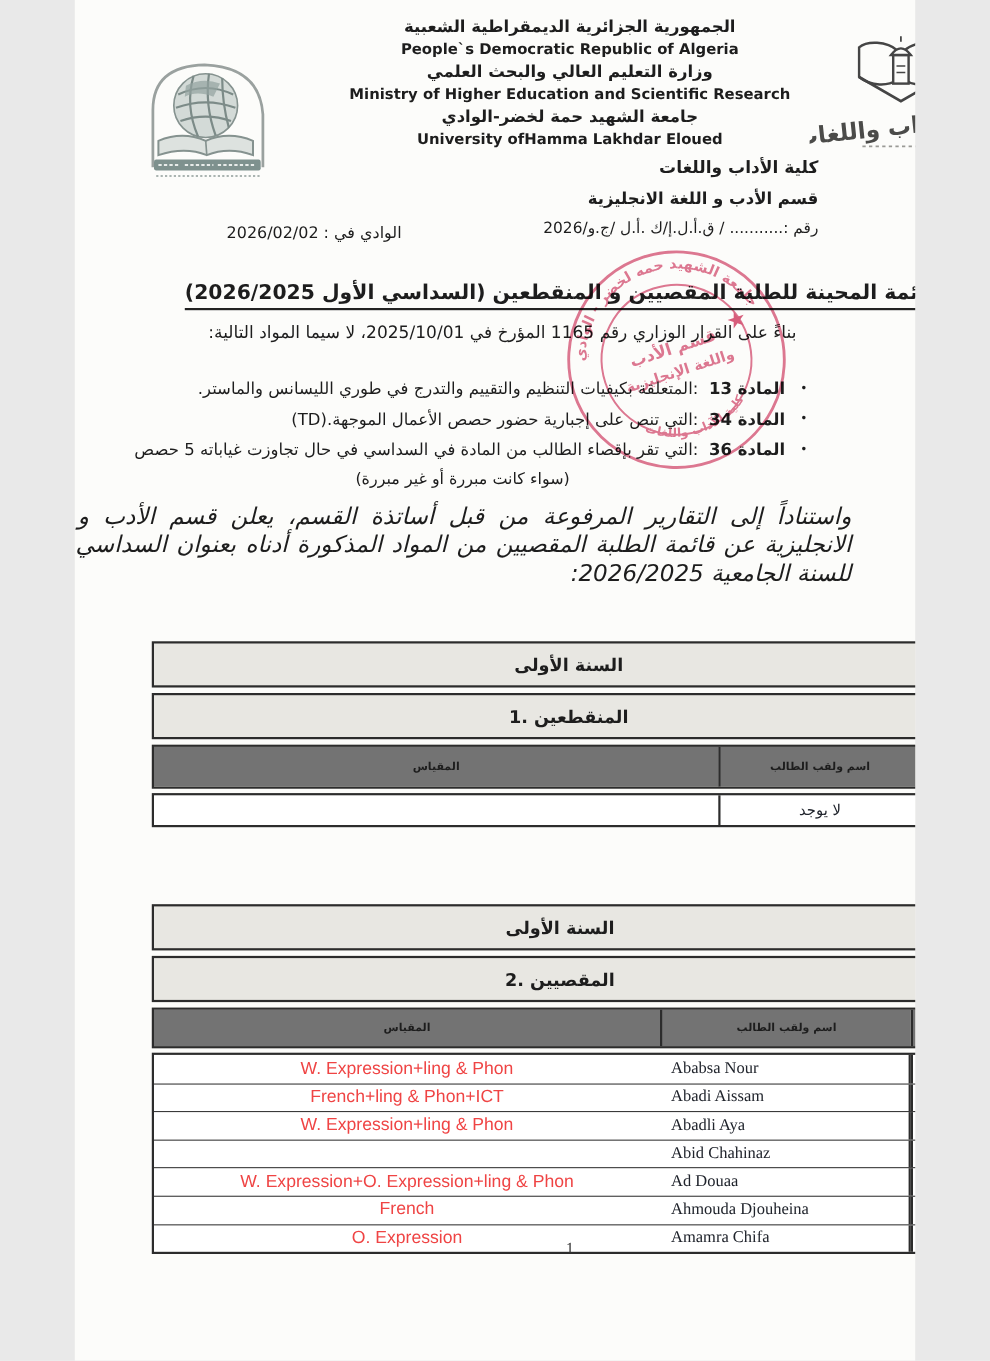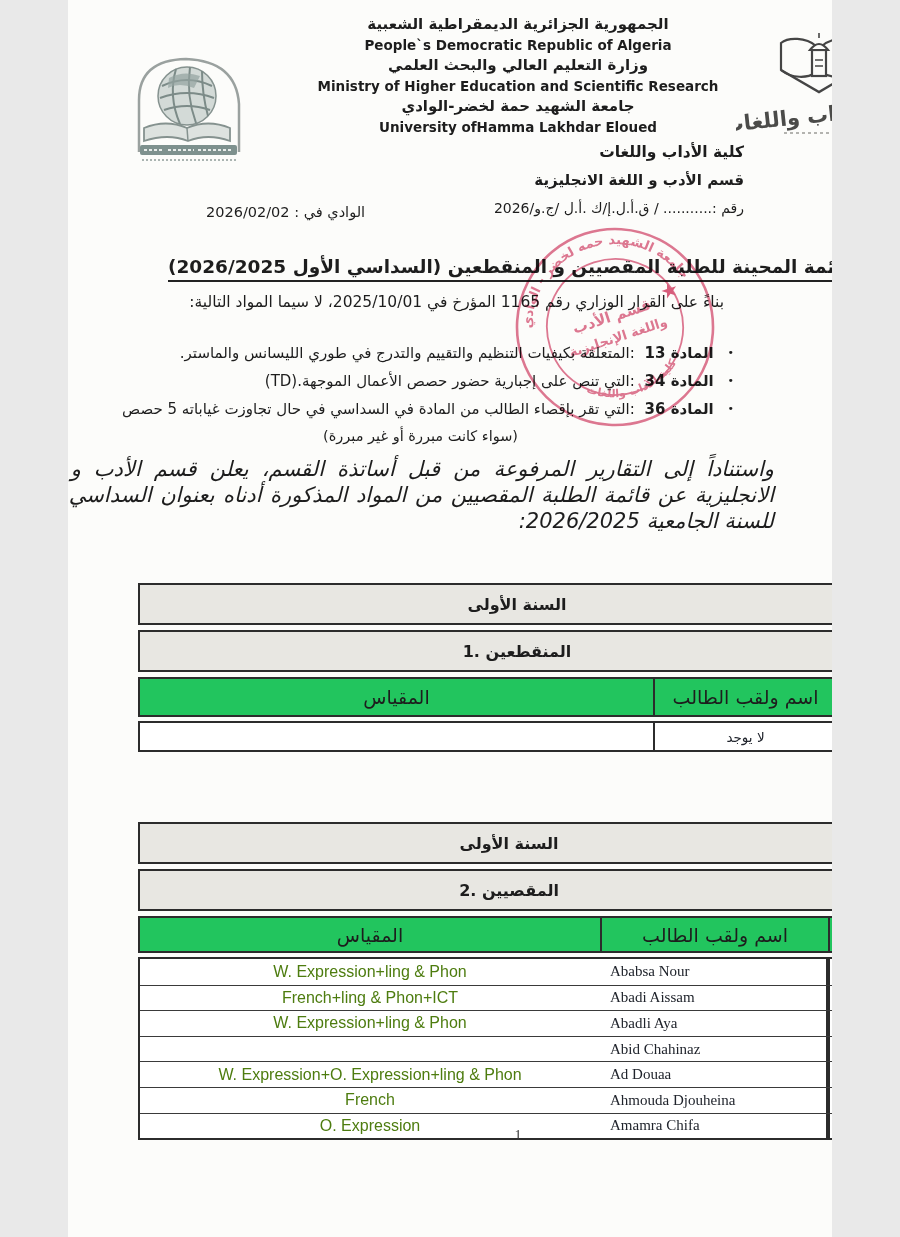--- a/index.html
+++ b/index.html
@@ -49,29 +49,29 @@
   .trow + .trow{margin-top:5px;}
   .year-row{height:42px;font-size:16px;font-weight:bold;direction:rtl;}
   .sec-row{height:42px;font-size:16px;font-weight:bold;direction:ltr;}
   .head-row{height:40px;padding:0;direction:rtl;justify-content:flex-start;}
   .t2 .head-row{height:37px;}
   .databox{box-sizing:border-box;border:2.5px solid #2c2c2c;background:#fff;margin-top:4px;}
   .drow{display:flex;direction:rtl;box-sizing:border-box;}
   .drow + .drow{border-top:1.5px solid #3a3a3a;}
   .cell{box-sizing:border-box;display:flex;align-items:center;justify-content:center;}
   .c-num,.c-name{border-inline-end:2px solid #2c2c2c;}
-  .head-row .cell{height:100%;font-weight:normal;font-size:19px;background:#22c55e;}
+  .head-row .cell{height:100%;font-weight:bold;font-size:10px;background:#737373;}
   .t1 .c-num{width:58px;}  .t1 .c-name{width:183px;}  .t1 .c-mod{flex:1;}
   .t2 .c-num{width:50px;}  .t2 .c-name{width:228px;} .t2 .c-mod{flex:1;}
   .t1 .drow{height:27px;padding-left:13px;}
   .t2 .drow{height:25.6px;}
   .v-name{direction:ltr;justify-content:flex-start;padding-left:10px;
     font-family:"Liberation Serif","DejaVu Serif",serif;font-size:15px;color:#20242c;}
   .v-num{font-family:"Liberation Serif","DejaVu Serif",serif;font-size:12.5px;}
-  .v-mod{font-family:"Liberation Sans","DejaVu Sans",sans-serif;font-size:16px;color:#4d7c0f;}
+  .v-mod{font-family:"Liberation Sans","DejaVu Sans",sans-serif;font-size:16px;color:#ef4444;}
   .t1 .v-name{direction:rtl;justify-content:center;padding-left:0;
     font-family:"DejaVu Sans",sans-serif;font-size:13.5px;}
   .stray{position:absolute;left:836px;top:570px;font-size:12px;color:#8a8a86;}
   .pageno{position:absolute;top:1128px;left:0;width:900px;text-align:center;
     font-size:14px;font-family:"Liberation Serif",serif;color:#333;}
 </style>
 </head>
 <body>
 
 <div class="page">

